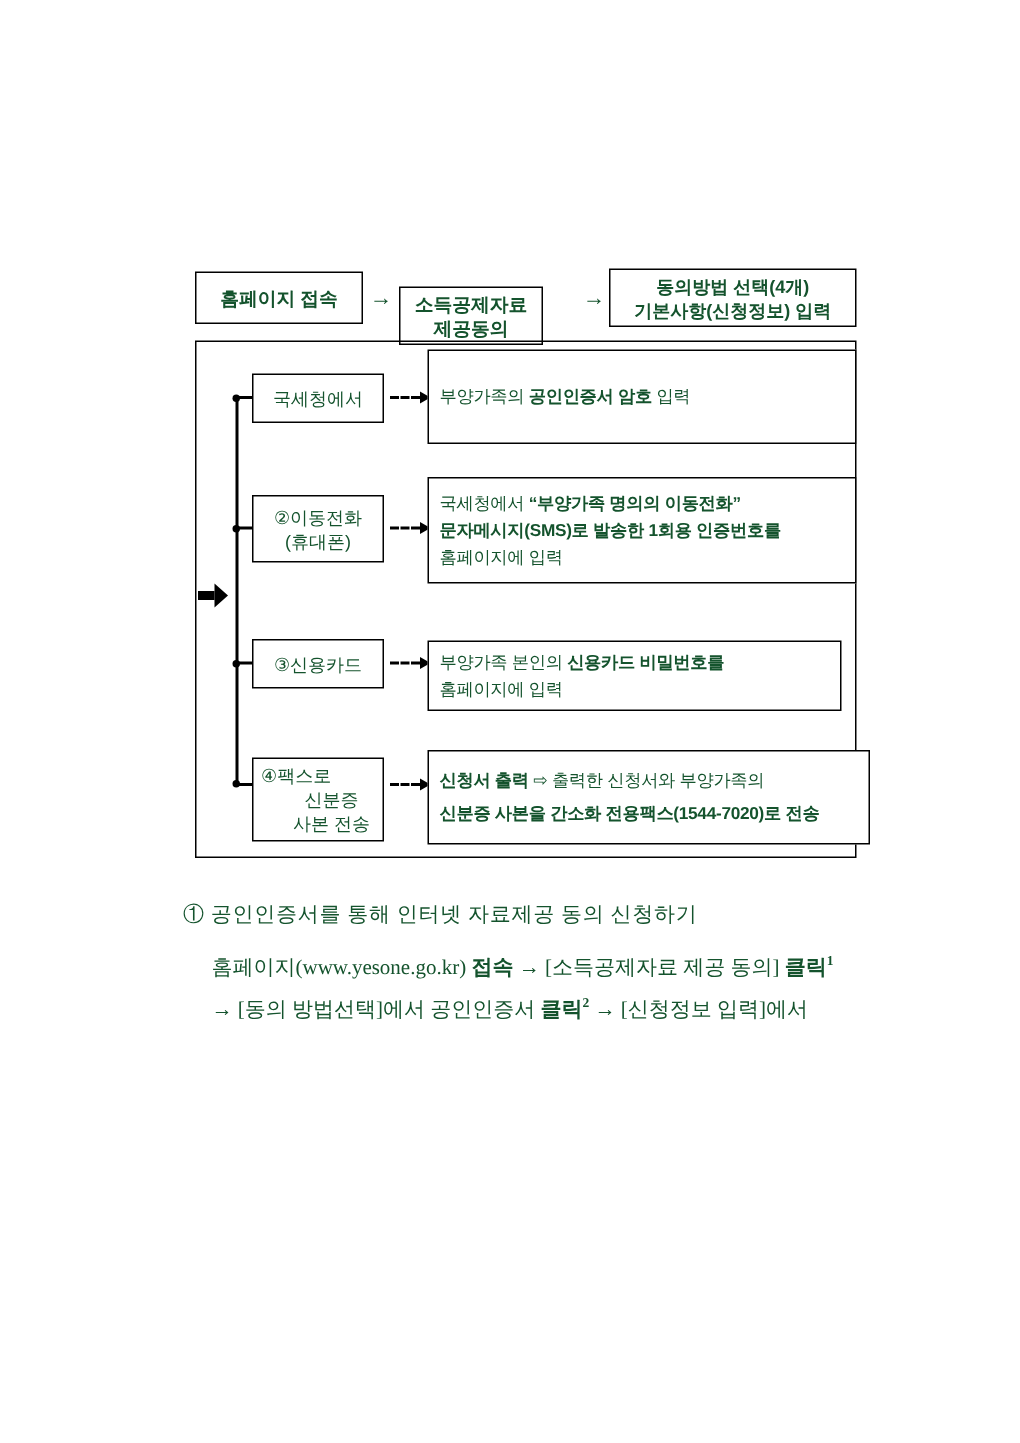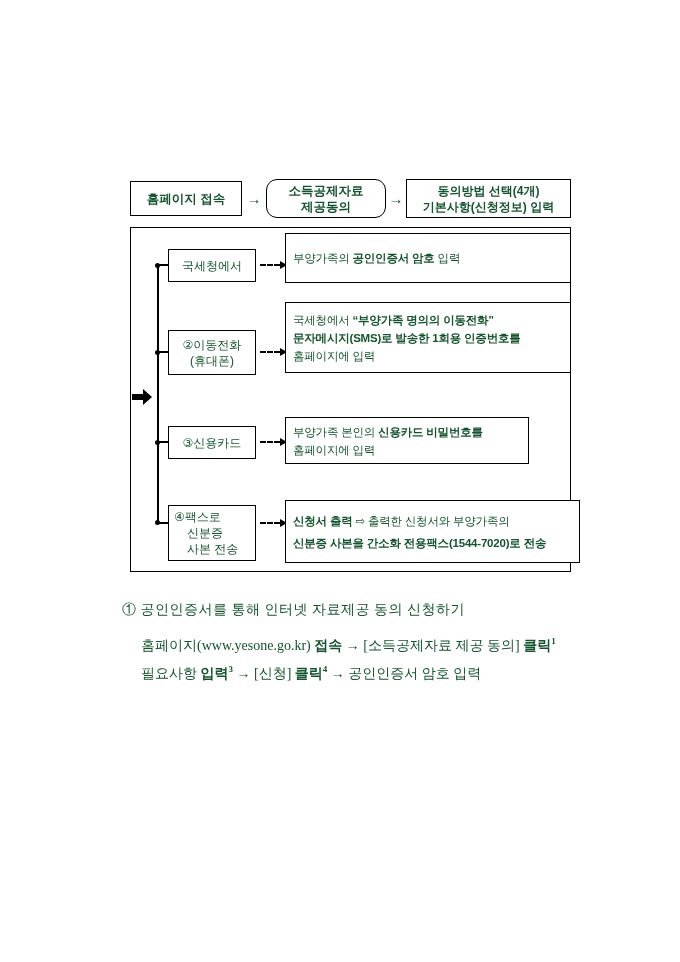--- a/index.html
+++ b/index.html
@@ -12,21 +12,21 @@
   }
   
   .box {
     position:absolute; border:1.5px solid #000; background:#fff;
     display:flex; flex-direction:column; align-items:center; justify-content:center;
     text-align:center; font-weight:700;
   }
   .bline { font-size:12.5px; line-height:16px; white-space:nowrap; }
   .box-s3 .bline { font-size:12px; }
   .s1 { left:130px; top:181px; width:112px; height:35px; }
-  .s2 { left:266px; top:179px; width:120px; height:39px;border-radius:11px; }
+  .s2 { left:266px; top:191px; width:96px; height:39px; }
   .s3 { left:406px; top:179px; width:165px; height:39px; }
   .flow-arrow {
     position:absolute; display:flex; align-items:center; justify-content:center;
     font-size:15px; font-weight:700;
   }
   .fa1 { left:242px; top:181px; width:24px; height:35px; }
   .fa2 { left:386px; top:179px; width:20px; height:39px; }
 
   
   .outline { position:absolute; left:130px; top:227px; width:441px; height:345px; border:1.5px solid #000; }
@@ -46,40 +46,40 @@
   .lbox {
     position:absolute; border:1.5px solid #000; background:#fff;
     display:flex; flex-direction:column; justify-content:center;
     font-size:12px; line-height:16px;
   }
   .lbox.ctr { align-items:center; text-align:center; }
   .l1 { left:168px; top:249px; width:88px; height:33px; }
   .l2 { left:168px; top:330px; width:88px; height:45px; }
   .l3 { left:168px; top:426px; width:88px; height:33px; }
   .l4 { left:168px; top:495px; width:88px; height:56px; padding-left:5px; line-height:16px;margin-top:10px; }
-  .l4 .ind { padding-left:13px; }
+  .l4 .ind { padding-left:13px;text-align:center; }
   .lline { white-space:nowrap; }
 
   
   .darrow { position:absolute; width:20px; height:0; border-top:2px dashed #000; }
   .darrow::after { content:""; position:absolute; left:100%; top:-5px; width:0; height:0;
     border-left:7px solid #000; border-top:4px solid transparent; border-bottom:4px solid transparent; }
   .d1 { left:260px; top:264px; } .d2 { left:260px; top:351px; }
   .d3 { left:260px; top:441px; } .d4 { left:260px; top:522px; }
 
   
   .cbox {
     position:absolute; border:1.5px solid #000; background:#fff;
     display:flex; flex-direction:column; justify-content:center;
     padding:3px 7px; overflow:hidden;
   }
   .cline { font-size:11.5px; line-height:18px; white-space:nowrap; letter-spacing:-0.2px; }
-  .c1 { left:285px; top:233px; width:286px; height:50px; }
-  .c2 { left:285px; top:302px; width:286px; height:71px; }
-  .c3 { left:285px; top:417px; width:244px; height:47px; }
+  .c1 { left:285px; top:233px; width:286px; height:63px; }
+  .c2 { left:285px; top:318px; width:286px; height:71px; }
+  .c3 { left:285px; top:427px; width:276px; height:47px; }
   .c4 { left:285px; top:500px; width:295px; height:63px; }
   .c4 .cline { line-height:22px; }
 
   
   .sec-heading {
     position:absolute; left:122px; top:601px;
     font-family:"Liberation Serif","DejaVu Serif",serif;
     font-size:14px; letter-spacing:0.5px; white-space:nowrap;
   }
   .para {
@@ -156,16 +156,16 @@
   </div>
   <div class="darrow d4"></div>
   <div class="cbox c4">
     <div class="cline"><span style="font-weight: 700;">신청서 출력</span><span> ⇨ 출력한 신청서와 부양가족의</span></div>
     <div class="cline"><span style="font-weight: 700;">신분증 사본을 간소화 전용팩스(1544-7020)로 전송</span></div>
   </div>
 
   <div class="sec-heading">① 공인인증서를 통해 인터넷 자료제공 동의 신청하기</div>
   <div class="para">
     <div class="pline"><span>홈페이지(www.yesone.go.kr) </span><span style="font-weight: 700;">접속</span><span> → [소득공제자료 제공 동의] </span><span style="font-weight: 700;">클릭</span><sup style="font-weight: 700;">1</sup></div>
-    <div class="pline"><span>필요사항 </span><span style="font-weight: 700;">입력</span><sup style="font-weight: 700;">3</sup><span> → [신청] </span><span style="font-weight: 700;">클릭</span><sup style="font-weight: 700;">4</sup><span> → 공인인증서 암호 입력</span></div>
+    <div class="pline"><span>→ [동의 방법선택]에서 공인인증서 </span><span style="font-weight: 700;">클릭</span><sup style="font-weight: 700;">2</sup><span> → [신청정보 입력]에서</span></div>
   </div>
 
 </div>
 
 </body></html>

